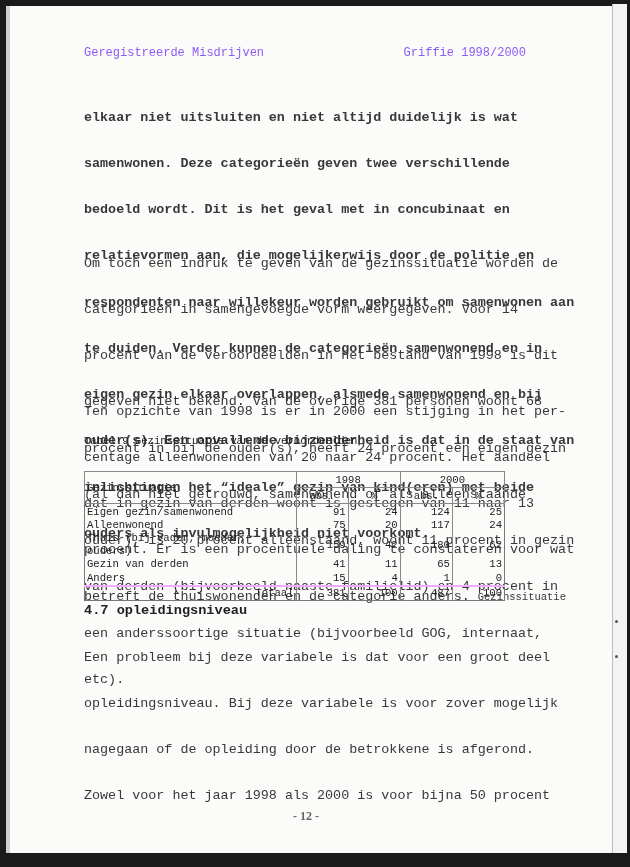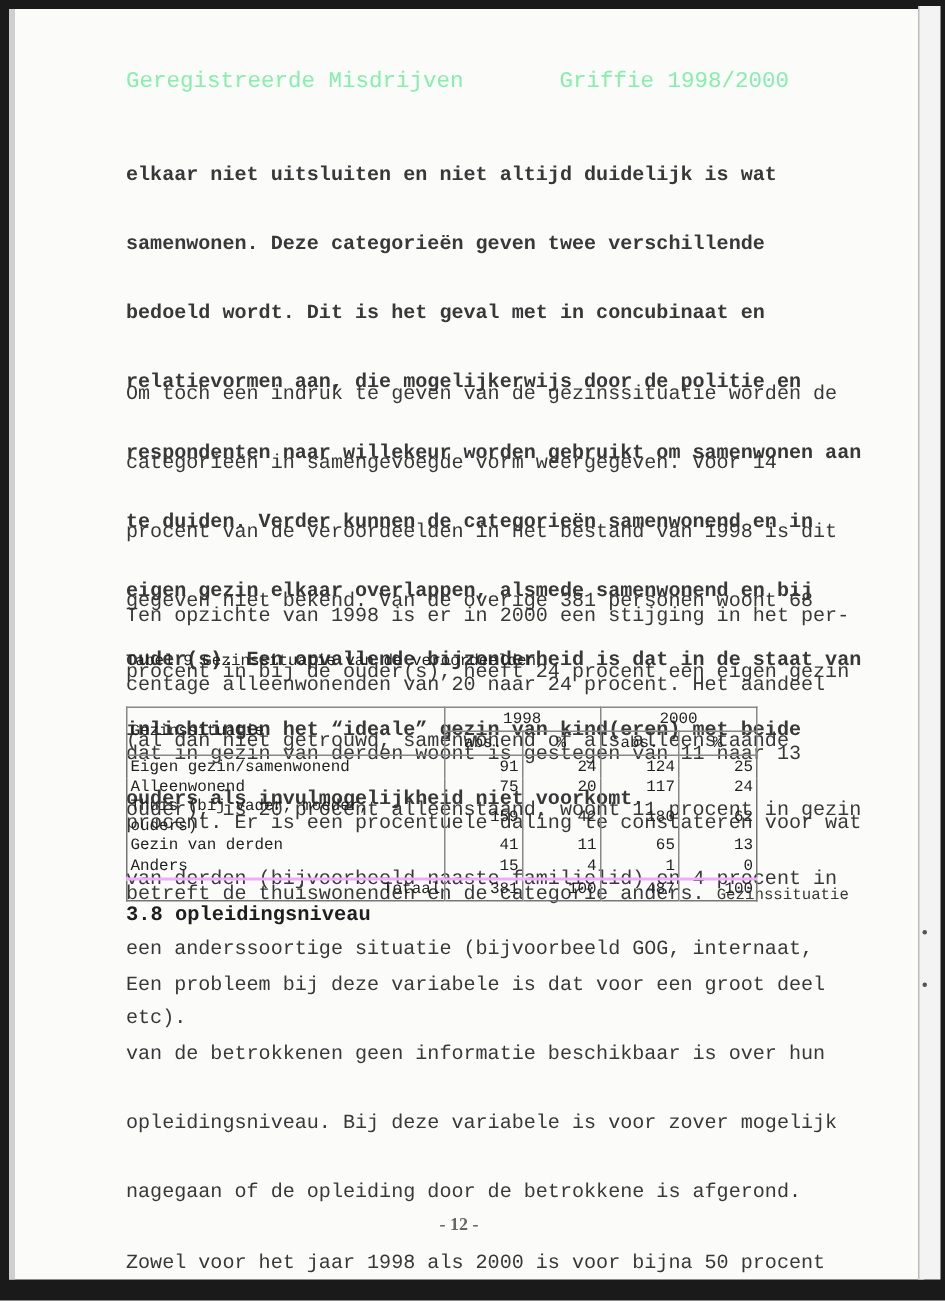--- a/index.html
+++ b/index.html
@@ -12,21 +12,21 @@
     position: absolute; left: 6px; top: 6px; width: 606px; height: 847px;
     background: #fbfbfa;
     border-left: 4px solid #cfcfcf;
   }
   .page-edge-right {
     position: absolute; left: 612px; top: 4px; width: 14px; height: 849px;
     background: #f3f3f3; border-left: 1px solid #bdbdbd;
   }
   .header {
     position: absolute; top: 46px; left: 84px; width: 442px;
-    font-size: 15px; color: #86efac; display: flex; justify-content: space-between;
+    font-size: 12px; color: #8b5cf6; display: flex; justify-content: space-between;
   }
   .text-block {
     position: absolute; left: 84px; width: 460px;
     font-size: 13.4px; line-height: 15.4px; color: #383838; white-space: pre;
   }
   .tbl-caption {
     position: absolute; left: 84px; top: 435px; font-size: 10.6px; color: #222;
   }
   table.data {
     position: absolute; left: 84px; top: 471px; width: 421px;
@@ -153,25 +153,24 @@
     <tr>
       <td class="lbl">Totaal</td>
       <td class="num">381</td>
       <td class="num">100</td>
       <td class="num">487</td>
       <td class="num">100</td>
     </tr>
   </tbody>
 </table>
 
-<div class="section-title">3.8 opleidingsniveau</div>
+<div class="section-title">4.7 opleidingsniveau</div>
 
 <div class="text-block" style="top:619px;">
   <div>Een probleem bij deze variabele is dat voor een groot deel</div>
-  <div>van de betrokkenen geen informatie beschikbaar is over hun</div>
   <div>opleidingsniveau. Bij deze variabele is voor zover mogelijk</div>
   <div>nagegaan of de opleiding door de betrokkene is afgerond.</div>
   <div>Zowel voor het jaar 1998 als 2000 is voor bijna 50 procent</div>
   
   
   
   
   
   
 </div>

